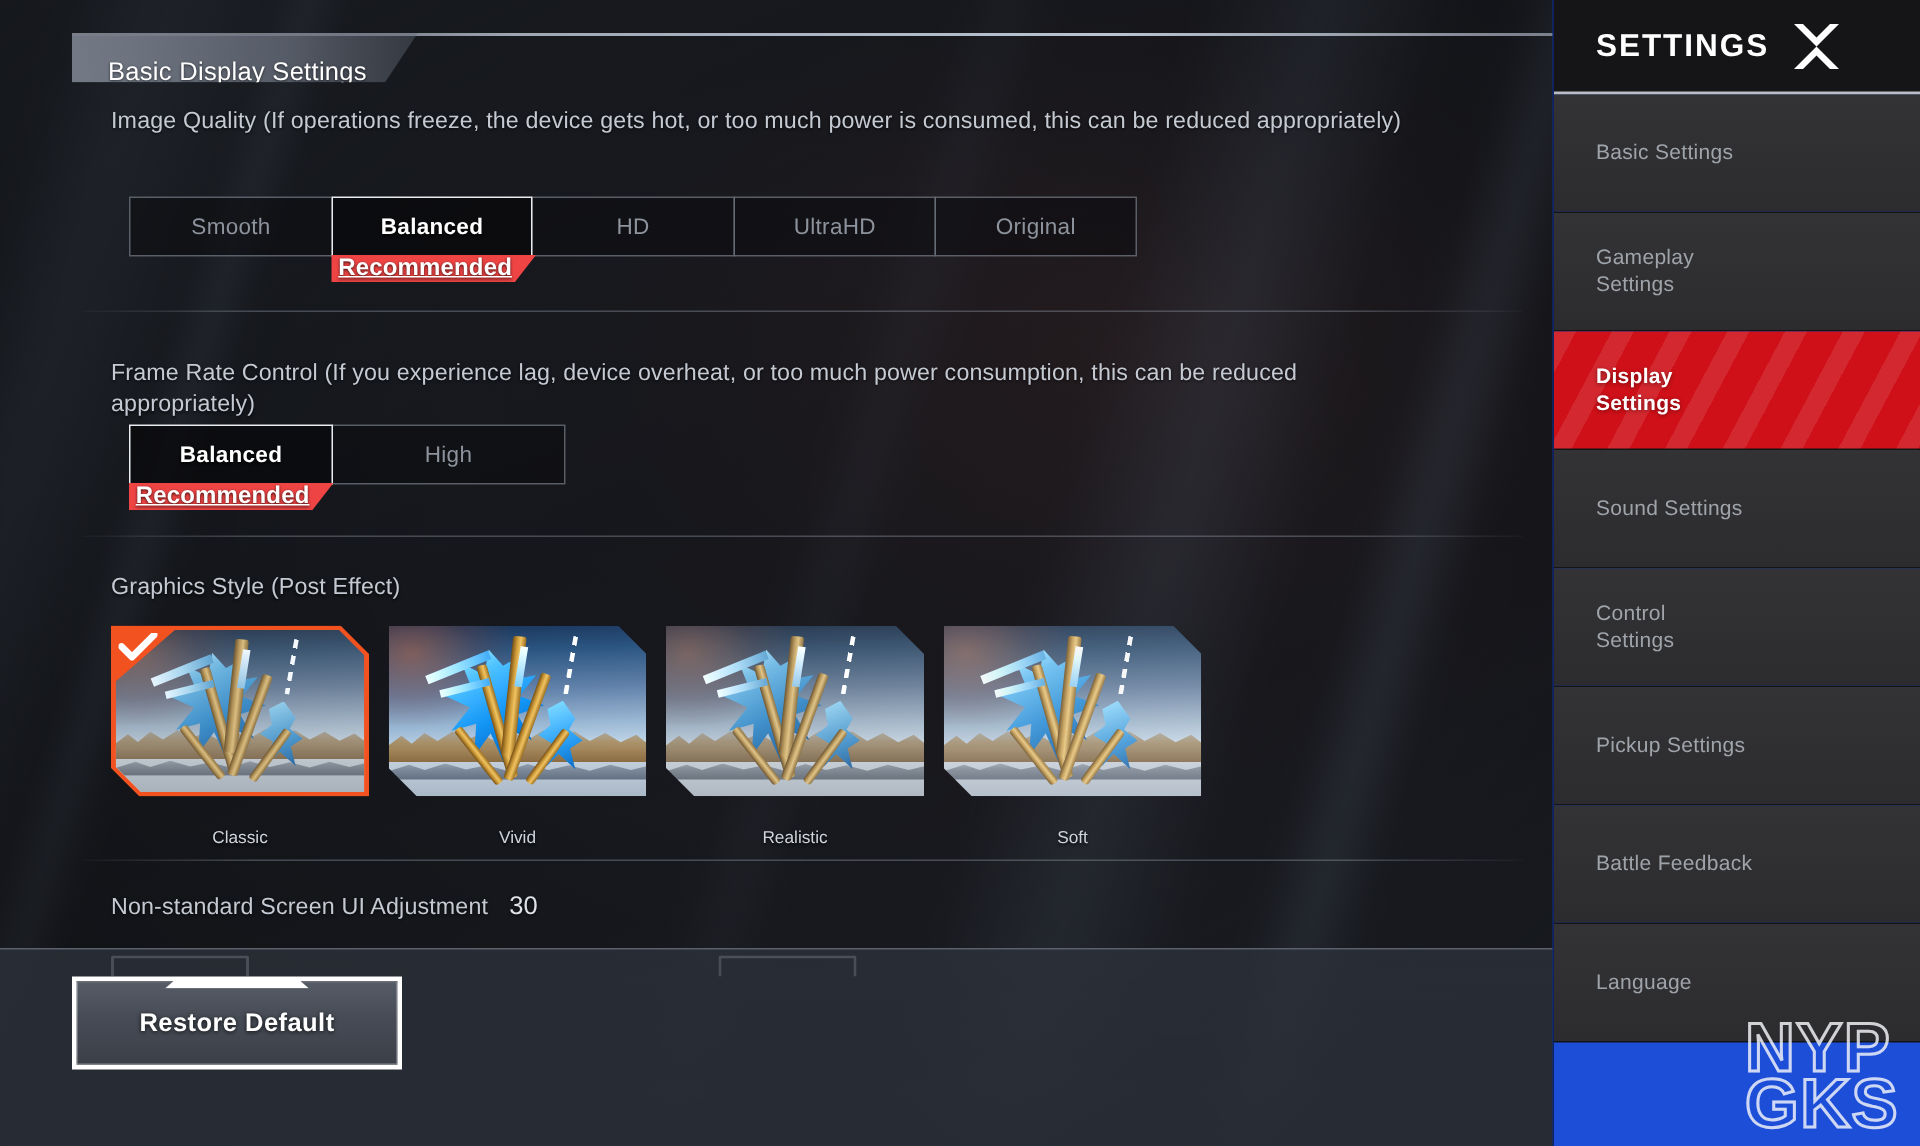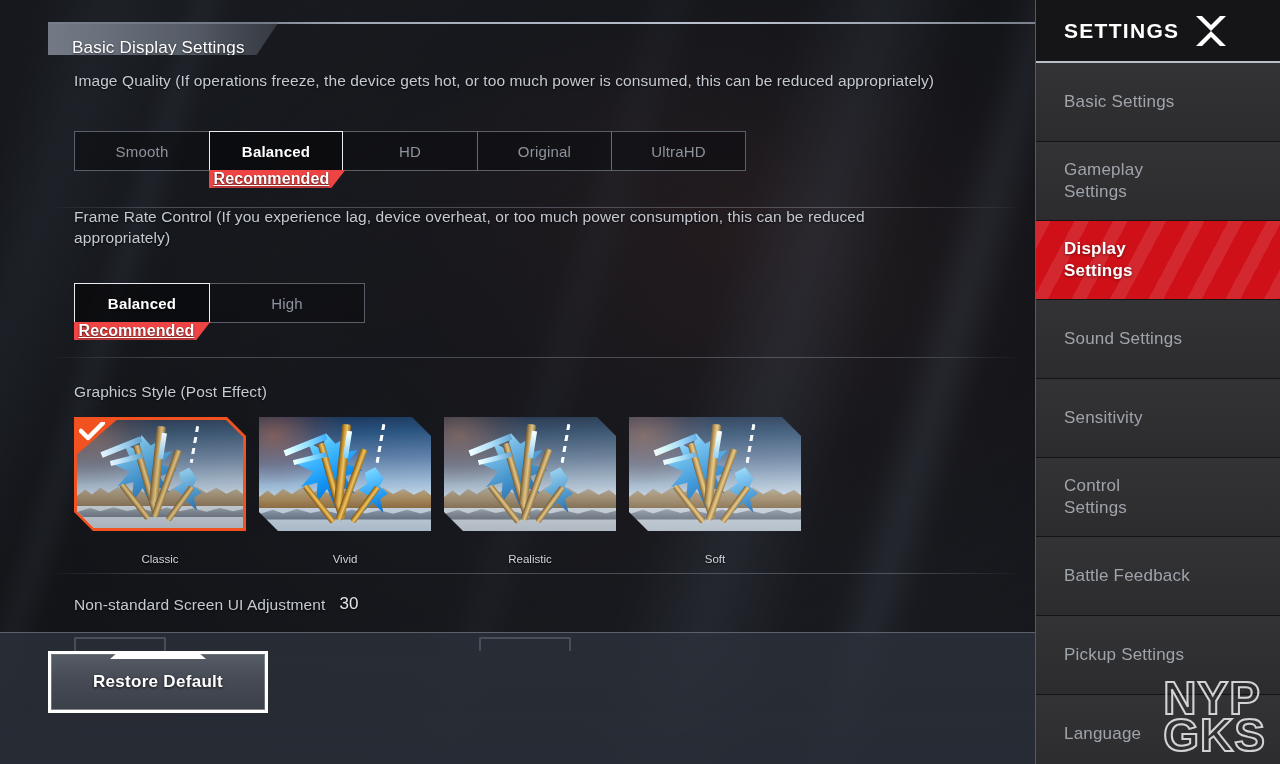--- a/index.html
+++ b/index.html
@@ -55,21 +55,21 @@
 
   .sec-desc{ font-size:15.5px; color:#c4c9d2; line-height:1.33; letter-spacing:.1px;
       text-shadow:0 1px 2px rgba(0,0,0,.7); }
 
   
   .seg{ display:flex; }
   .seg-item{ height:40px; display:flex; align-items:center; justify-content:center;
       border:1px solid rgba(150,158,172,0.55); margin-left:-1px;
       background:rgba(12,12,15,0.58); position:relative;
       font-size:15px; color:#8d939d; letter-spacing:.2px; }
-  .seg-item:first-child{ margin-left:0; }
+  .seg-item:first-child{ margin-left:12px; }
   .seg-item.sel{ color:#ffffff; font-weight:bold; border:1.5px solid #e9edf2; z-index:3;
       background:rgba(9,9,12,0.78); text-shadow:0 1px 2px rgba(0,0,0,.8); }
   .rec{ position:absolute; left:-1.5px; top:100%; height:18px; padding:0 16px 0 5px;
       display:flex; align-items:center; background:#ef4444;
       clip-path:polygon(0 0, 100% 0, calc(100% - 14px) 100%, 0 100%);
       font-size:16px; color:#fff; letter-spacing:.1px; white-space:nowrap; z-index:4;text-decoration:underline; }
 
   .divider{ height:1px; background:linear-gradient(90deg,rgba(170,180,196,0.03) 0%,rgba(170,180,196,0.33) 12%,rgba(170,180,196,0.33) 88%,rgba(170,180,196,0.03) 100%); }
 
   
@@ -144,29 +144,29 @@
       display:flex; align-items:center; justify-content:center;
       border:1px solid rgba(255,255,255,0.25); }
   .btn-restore .notch{ position:absolute; left:50%; top:-3px; transform:translateX(-50%);
       width:96px; height:7px; background:#ffffff;
       clip-path:polygon(8px 0,calc(100% - 8px) 0,100% 100%,0 100%); }
   .btn-restore span{ font-size:17px; font-weight:bold; color:#fff; letter-spacing:.3px;
       text-shadow:0 1px 3px rgba(0,0,0,.8); }
 
   
   .sidebar{ position:absolute; right:0; top:0; width:245px; height:764px;
-      background:#86efac; border-left:1px solid rgba(0,0,0,0.55); }
+      background:#1d4ed8; border-left:1px solid rgba(0,0,0,0.55); }
   .sb-head{ height:63px; background:#151517; display:flex; align-items:center;
       padding-left:28px; gap:14px; border-bottom:2px solid #b9bec6; }
   .sb-head .ttl{ font-size:21px; font-weight:bold; color:#fff; letter-spacing:1.3px; }
   .sb-x{ width:36px; height:36px; position:relative; cursor:pointer; }
   .sb-item{ height:79px; display:flex; align-items:center; padding-left:28px; padding-right:14px;
       border-bottom:1px solid #141416; position:relative;
       background:linear-gradient(180deg,#333335 0%,#2c2c2f 100%); }
-  .sb-item span{ font-size:17px; color:#9fa3aa; line-height:1.28; letter-spacing:.2px; }
+  .sb-item span{ font-size:14px; color:#9fa3aa; line-height:1.28; letter-spacing:.2px; }
   .sb-item.active{ background:#cf1018; }
   .sb-item.active span{ color:#fff; font-weight:bold; text-shadow:0 1px 3px rgba(0,0,0,.45); }
   .sb-item.active .chev{ position:absolute; inset:0; overflow:hidden; pointer-events:none;
       background:repeating-linear-gradient(118deg, rgba(255,255,255,0.10) 0 13px, rgba(255,255,255,0) 13px 34px); }
   .sb-item.active span{ position:relative; z-index:2; }
 
   .watermark{ position:absolute; right:14px; bottom:9px; z-index:40; pointer-events:none;
       text-align:left; line-height:0.82; }
   .watermark div{ font-size:46px; font-weight:bold; letter-spacing:1px;
       color:transparent;
@@ -204,30 +204,30 @@
           <span>Smooth</span>
         </div>
         <div class="seg-item sel" style="width:134px;">
           <span>Balanced</span>
           <div class="rec">Recommended</div>
         </div>
         <div class="seg-item" style="width:136px;">
           <span>HD</span>
         </div>
         <div class="seg-item" style="width:135px;">
+          <span>UltraHD</span>
+        </div>
+        <div class="seg-item" style="width:135px;">
           <span>Original</span>
         </div>
-        <div class="seg-item" style="width:135px;">
-          <span>UltraHD</span>
-        </div>
       </div>
 
       <div class="divider" style="position:absolute;left:55px;top:152px;width:960px;"></div>
 
-      <div style="position:absolute;left:74px;top:152px;width:880px;">
+      <div style="position:absolute;left:74px;top:184px;width:880px;">
         <div class="sec-desc">Frame Rate Control (If you experience lag, device overheat, or too much power consumption, this can be reduced appropriately)</div>
       </div>
       <div class="seg" style="position:absolute;left:74px;top:228px;">
         <div class="seg-item sel" style="width:136px;">
           <span>Balanced</span>
           <div class="rec">Recommended</div>
         </div>
         <div class="seg-item" style="width:156px;">
           <span>High</span>
         </div>
@@ -389,30 +389,27 @@
       <span>Gameplay<br>Settings</span>
       </div>
     <div class="sb-item active">
       <div class="chev"></div>
       <span>Display<br>Settings</span>
       </div>
     <div class="sb-item">
       <span>Sound Settings</span>
       </div>
     <div class="sb-item">
-      <span>Sensitivity</span>
-      </div>
-    <div class="sb-item">
       <span>Control<br>Settings</span>
       </div>
     <div class="sb-item">
+      <span>Pickup Settings</span>
+      </div>
+    <div class="sb-item">
       <span>Battle Feedback</span>
-      </div>
-    <div class="sb-item">
-      <span>Pickup Settings</span>
       </div>
     <div class="sb-item">
       <span>Language</span>
       </div>
   </div>
 
   <div class="watermark">
     <div>NYP</div>
     <div>GKS</div>
   </div>

